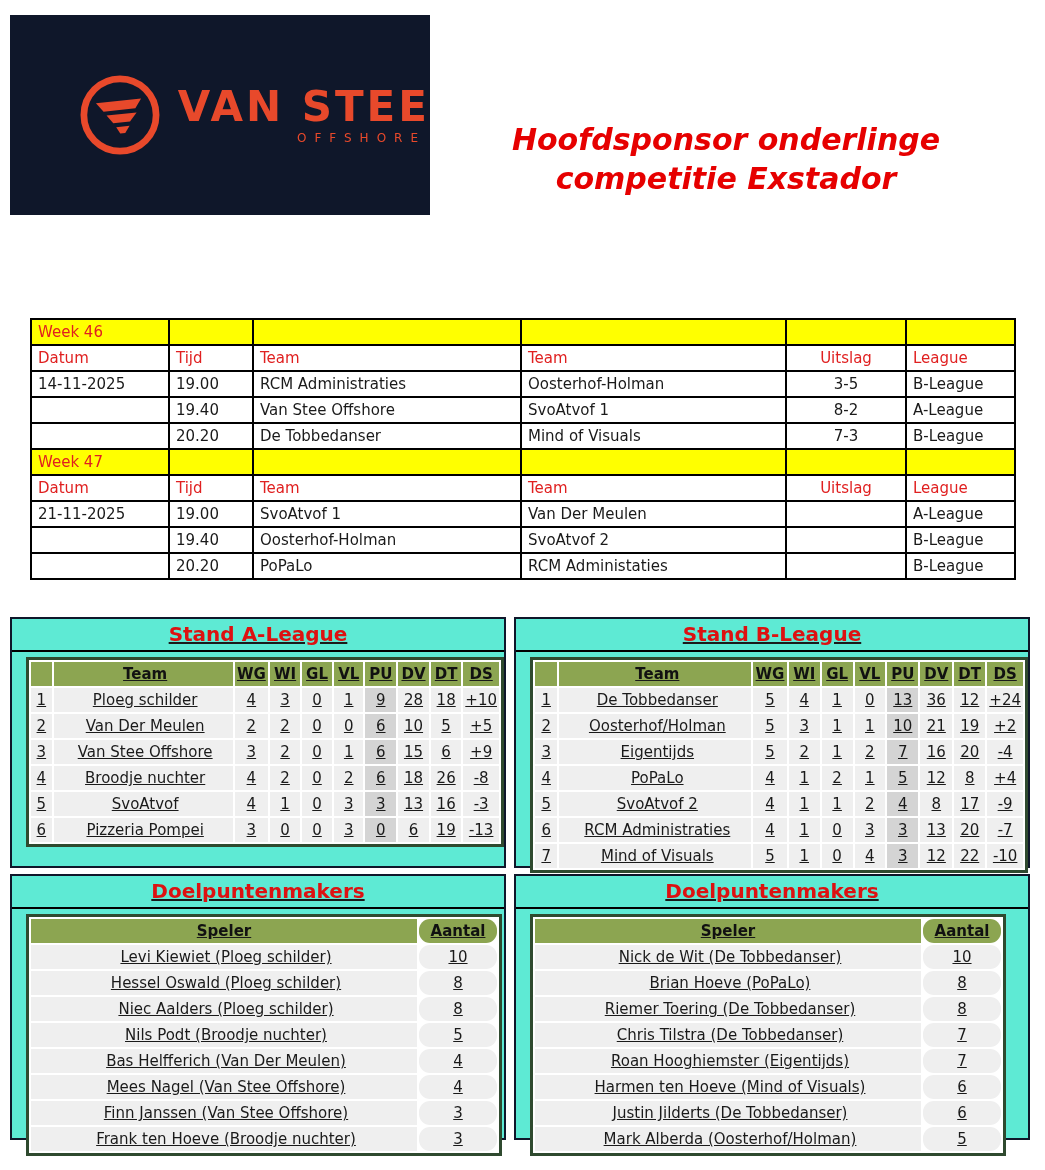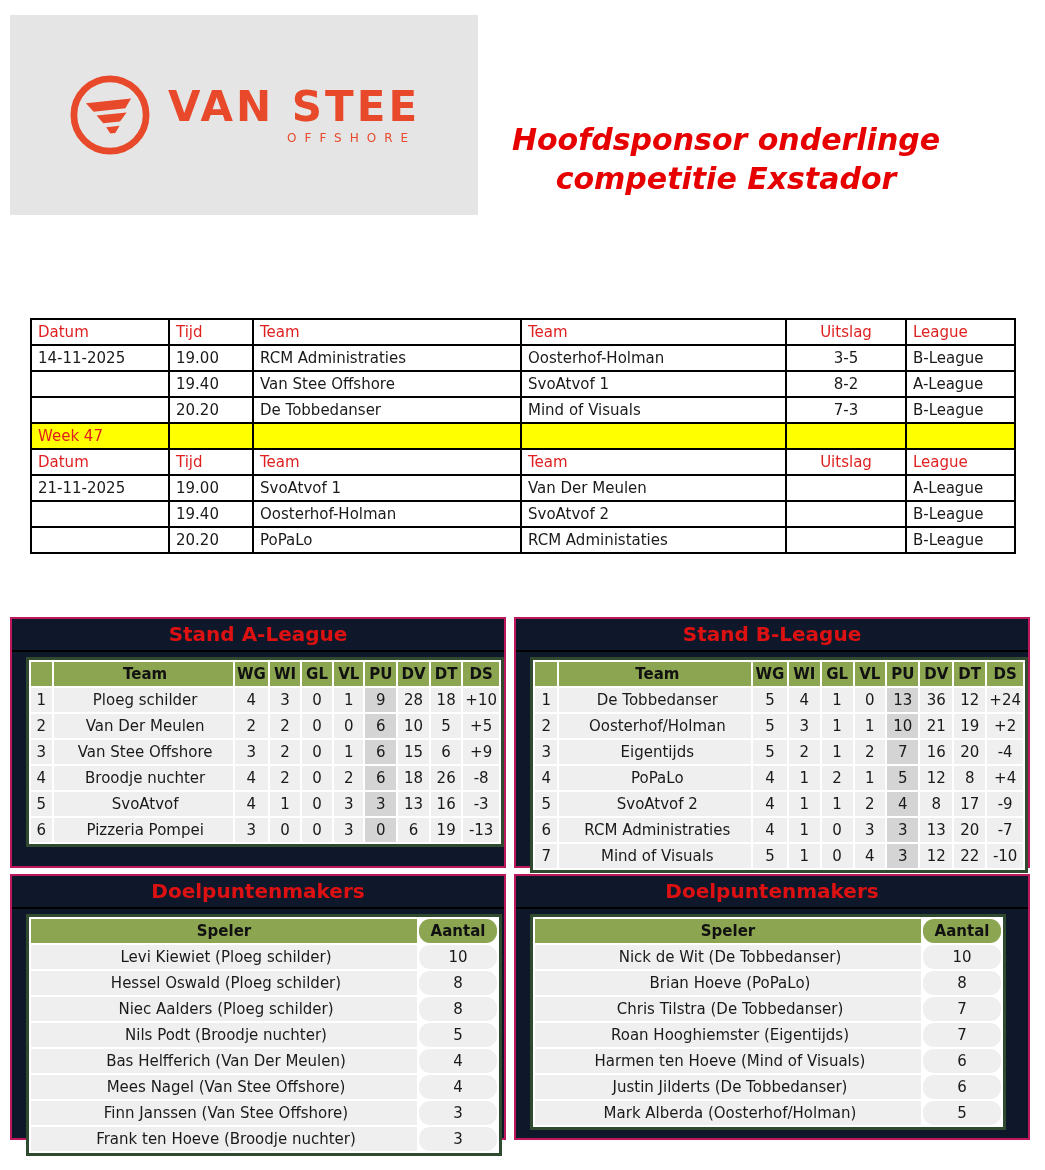--- a/index.html
+++ b/index.html
@@ -3,22 +3,22 @@
 <meta charset="utf-8">
 <style>
   html,body{margin:0;padding:0;background:#fff;}
   body{
     position:relative;width:1045px;height:1170px;
     font-family:"DejaVu Sans","Liberation Sans",sans-serif;
     color:#1a1a1a;overflow:hidden;
   }
   
   .logo-box{
-    position:absolute;left:10px;top:15px;width:468px;height:200px;
-    background:#e5e5e5;display:flex;align-items:center;justify-content:center;gap:16px;
+    position:absolute;left:10px;top:15px;width:420px;height:200px;
+    background:#0f172a;display:flex;align-items:center;justify-content:flex-end;gap:16px;
   }
   .logo-mark{width:84px;height:84px;flex:0 0 auto;}
   .logo-text{display:flex;flex-direction:column;}
   .logo-brand{
     color:#e8492b;font-weight:bold;font-size:42px;letter-spacing:3px;line-height:44px;white-space:nowrap;
   }
   .logo-sub{
     color:#e8492b;font-size:12px;letter-spacing:8px;text-align:right;margin-top:2px;padding-right:4px;
   }
   
@@ -36,21 +36,21 @@
   }
   .schedule td.week-cell{background:#ffff00;color:#e02020;}
   .schedule td.col-head{color:#e02020;}
   .schedule td.c-uitslag{text-align:center;margin-left:27px;}
   
   .quads{
     position:absolute;left:10px;top:617px;width:1026px;
     display:grid;grid-template-columns:496px 516px;grid-template-rows:251px 266px;
     column-gap:8px;row-gap:6px;
   }
-  .quad{border:2px solid #be185d;background:#0f172a;}
+  .quad{border:2px solid #0f172a;background:#5eead4;text-decoration:underline;}
   .quad-title{
     margin:0;font-size:20px;font-weight:bold;color:#dd1111;text-align:center;
     padding:3px 0 4px;border-bottom:2px solid #000;
   }
   .inner-table{
     margin:5px 0 0 14px;border:3px solid #2f4a2f;border-spacing:2px;background:#fff;
     font-size:15px;table-layout:fixed;
   }
   .inner-table td{background:#efefef;height:22px;padding:1px 2px;overflow:hidden;white-space:nowrap;}
   .inner-table td.h{background:#8ca551;font-weight:bold;text-align:center;color:#111;}
@@ -89,20 +89,28 @@
   <colgroup>
     <col style="width:138px">
       <col style="width:84px">
       <col style="width:268px">
     <col style="width:265px">
       <col style="width:120px">
       <col style="width:109px">
   </colgroup>
   <tbody>
       <tr>
+        <td class="week-cell">Week 46</td>
+        <td class="week-cell"></td>
+        <td class="week-cell"></td>
+        <td class="week-cell"></td>
+        <td class="week-cell"></td>
+        <td class="week-cell"></td>
+      </tr>
+      <tr>
         <td class="col-head">Datum</td>
         <td class="col-head">Tijd</td>
         <td class="col-head">Team</td>
         <td class="col-head">Team</td>
         <td class="col-head c-uitslag">Uitslag</td>
         <td class="col-head">League</td>
       </tr>
       <tr>
         <td>14-11-2025</td>
         <td>19.00</td>
@@ -422,20 +430,24 @@
           </tr>
           <tr>
             <td class="c-speler">Nick de Wit (De Tobbedanser)</td>
             <td class="c-aantal">10</td>
           </tr>
           <tr>
             <td class="c-speler">Brian Hoeve (PoPaLo)</td>
             <td class="c-aantal">8</td>
           </tr>
           <tr>
+            <td class="c-speler">Riemer Toering (De Tobbedanser)</td>
+            <td class="c-aantal">8</td>
+          </tr>
+          <tr>
             <td class="c-speler">Chris Tilstra (De Tobbedanser)</td>
             <td class="c-aantal">7</td>
           </tr>
           <tr>
             <td class="c-speler">Roan Hooghiemster (Eigentijds)</td>
             <td class="c-aantal">7</td>
           </tr>
           <tr>
             <td class="c-speler">Harmen ten Hoeve (Mind of Visuals)</td>
             <td class="c-aantal">6</td>

